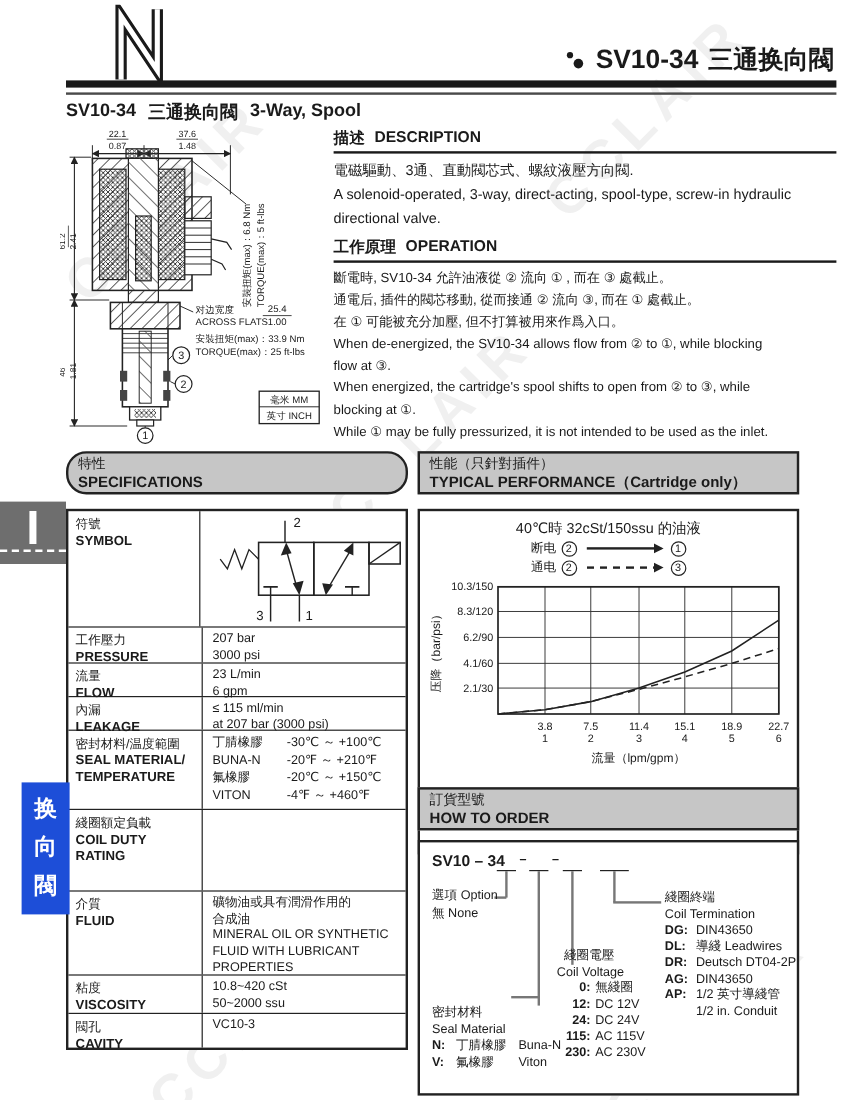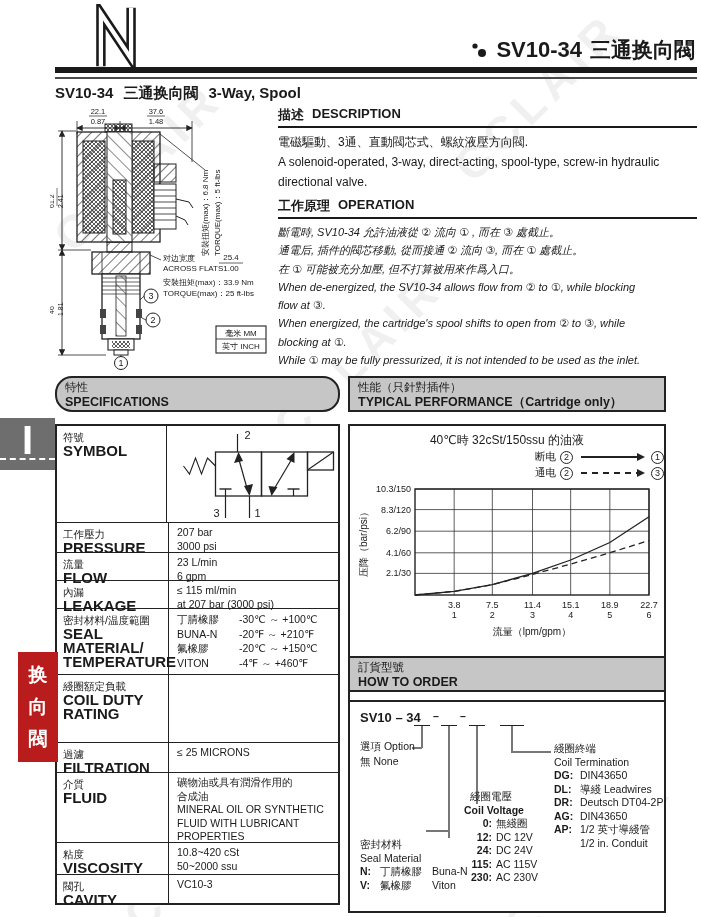--- a/index.html
+++ b/index.html
@@ -13,60 +13,60 @@
   .hdr-title{position:absolute;top:36px;right:6px;display:flex;align-items:center;gap:8px;}
   .hdr-model{font-size:22px;font-weight:bold;}
   .hdr-cn{font-size:21px;font-weight:bold;}
   .rule1{position:absolute;left:55px;top:67px;width:642px;height:6px;background:#1a1a1a;}
   .rule2{position:absolute;left:55px;top:77px;width:642px;height:2px;background:#4a4a4a;}
   .page-title{position:absolute;left:55px;top:84px;font-size:15px;font-weight:bold;display:flex;gap:10px;}
   
   .sec{position:absolute;left:278px;width:419px;}
   .sec-head{font-size:13px;font-weight:bold;border-bottom:2px solid #1a1a1a;padding-bottom:2px;display:flex;gap:8px;}
   .sec-body{font-size:12px;line-height:20px;margin-top:4px;}
-  .op-line{font-size:11px;line-height:18.3px;font-style:italic;}
+  .op-line{font-size:11px;line-height:18.3px;}
   
   .bar{position:absolute;height:36px;background:#c6c6c6;border:2px solid #222;box-sizing:border-box;padding:2px 8px;}
   .bar .b-cn{font-size:11.5px;display:block;line-height:15px;}
   .bar .b-en{font-size:12.5px;font-weight:bold;display:block;line-height:15px;}
   
   .spec-table{position:absolute;left:55px;top:424px;width:285px;border:2px solid #222;box-sizing:border-box;background:#fff;}
   .srow{display:flex;border-bottom:1px solid #222;box-sizing:border-box;}
   .srow:last-child{border-bottom:none;}
   .slabel{width:112px;border-right:1px solid #222;box-sizing:border-box;padding:4px 4px 2px 6px;}
   .slab-cn{font-size:10.5px;line-height:14px;}
-  .slab-en{font-size:15px;font-weight:bold;line-height:14px;}
+  .slab-en{font-size:11px;font-weight:bold;line-height:14px;}
   .sval{flex:1;padding:3px 4px 2px 8px;}
   .vline-t{font-size:10.5px;line-height:13.5px;}
   .pair{display:flex;font-size:10.5px;line-height:14.5px;}
   .pname{width:62px;}
   
   .perf-box{position:absolute;left:348px;top:424px;width:318px;height:288px;border:2px solid #222;box-sizing:border-box;background:#fff;}
   .chart-title{text-align:center;font-size:12px;margin-top:6px;}
-  .lg-row{display:flex;align-items:center;justify-content:flex-end;height:16px;font-size:10.5px;gap:4px;}
+  .lg-row{display:flex;align-items:center;justify-content:center;height:16px;font-size:10.5px;gap:4px;}
   .circ{display:inline-flex;width:13px;height:13px;border:1px solid #222;border-radius:50%;
         align-items:center;justify-content:center;font-size:9px;line-height:1;box-sizing:border-box;}
   .arrow{display:inline-block;width:62px;height:1.2px;background:#222;position:relative;margin:0 4px;}
   .arrow.dashed{background:repeating-linear-gradient(90deg,#222 0 6px,transparent 6px 11px);}
   .arrow:after{content:'';position:absolute;right:-2px;top:-3.4px;border-left:8px solid #222;
                border-top:4px solid transparent;border-bottom:4px solid transparent;}
   
   .order-box{position:absolute;left:348px;top:700px;width:318px;height:213px;border:2px solid #222;box-sizing:border-box;background:#fff;}
   .om-model{position:absolute;left:10px;top:8px;font-size:13px;font-weight:bold;}
   .blank{position:absolute;top:22px;border-bottom:1.5px solid #222;height:1px;}
   .oline{position:absolute;background:#777;}
   .o-txt{position:absolute;font-size:10.5px;line-height:13.5px;}
   .orow{display:flex;font-size:10.5px;line-height:13.5px;}
   .vcode{width:36px;text-align:right;font-weight:bold;padding-right:4px;box-sizing:border-box;}
   .tcode{width:26px;font-weight:bold;}
   
   .tab-index{position:absolute;left:0;top:418px;width:55px;height:52px;background:#6e6e6e;text-align:center;}
   .idx-glyph{color:#fff;font-size:40px;font-weight:bold;line-height:44px;}
   .idx-dash{position:absolute;left:0;bottom:10px;width:100%;border-top:2px dashed #fff;}
-  .tab-cat{position:absolute;left:18px;top:652px;width:40px;height:110px;background:#b91c1c;display:flex;align-items:center;justify-content:center;}
+  .tab-cat{position:absolute;left:18px;top:652px;width:40px;height:110px;background:#1d4ed8;display:flex;align-items:center;justify-content:center;}
   .tab-cat-inner{width:22px;color:#fff;font-size:19px;line-height:32px;word-break:break-all;text-align:center;font-weight:bold;}
   svg text{font-family:"Liberation Sans","DejaVu Sans",sans-serif;fill:#1a1a1a;}
 </style>
 </head>
 <body>
 
 <div class="page">
 
   <div class="wm" style="left:30px;top:140px;">CCLAIR</div>
   <div class="wm" style="left:430px;top:70px;">CCLAIR</div>
@@ -328,29 +328,20 @@
               <span class="pname">VITON</span>
               <span class="prange">-4℉ ～ +460℉</span>
             </div>
           </div>
         </div>
         <div class="srow" style="height: 68px;">
           <div class="slabel">
             <div class="slab-cn">綫圈額定負載</div>
             <div class="slab-en">COIL DUTY</div>
             <div class="slab-en">RATING</div>
-          </div>
-        </div>
-        <div class="srow" style="height: 30px;">
-          <div class="slabel">
-            <div class="slab-cn">過濾</div>
-            <div class="slab-en">FILTRATION</div>
-          </div>
-          <div class="sval">
-            <div class="vline-t">≤ 25 MICRONS</div>
           </div>
         </div>
         <div class="srow" style="height: 70px;">
           <div class="slabel">
             <div class="slab-cn">介質</div>
             <div class="slab-en">FLUID</div>
           </div>
           <div class="sval">
             <div class="vline-t">礦物油或具有潤滑作用的</div>
             <div class="vline-t">合成油</div>
@@ -472,21 +463,21 @@
           <div class="orow">
             <span class="tcode" style="width: 20px;">V:</span>
             <span style="width: 52px;">氟橡膠</span>
             <span>Viton</span>
           </div>
         </div>
     </div>
 
     <div class="o-txt" style="left:110px;top:88px;width:92px;">
       <div style="padding-left:10px;">綫圈電壓</div>
-      <div style="padding-left:4px;font-weight:bold;">Coil Voltage</div>
+      <div style="padding-left:4px;">Coil Voltage</div>
       <div id="volt-items">
           <div class="orow">
             <span class="vcode">0:</span>
             <span>無綫圈</span>
           </div>
           <div class="orow">
             <span class="vcode">12:</span>
             <span>DC 12V</span>
           </div>
           <div class="orow">

